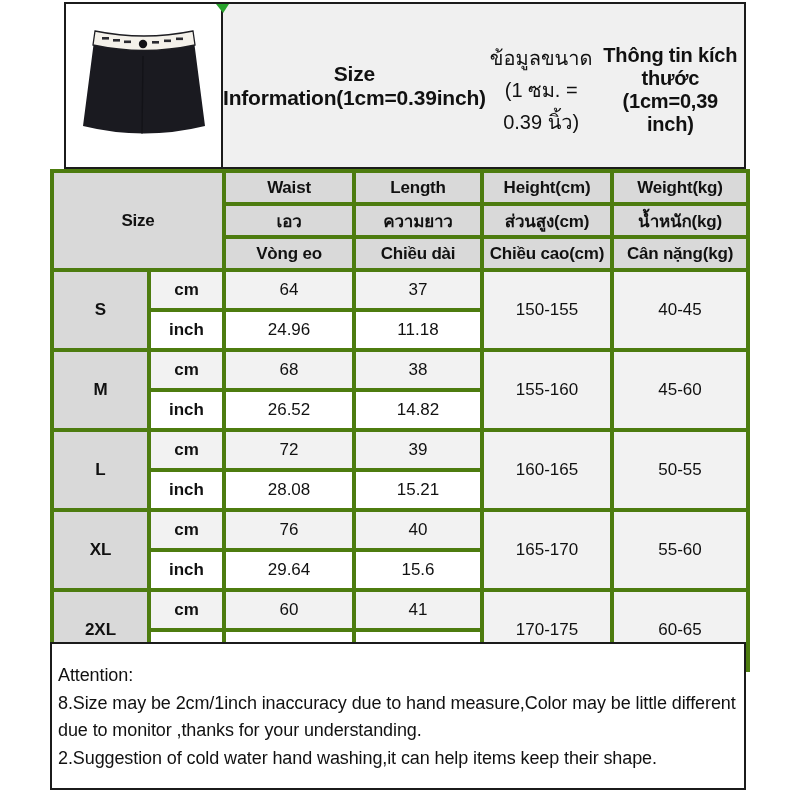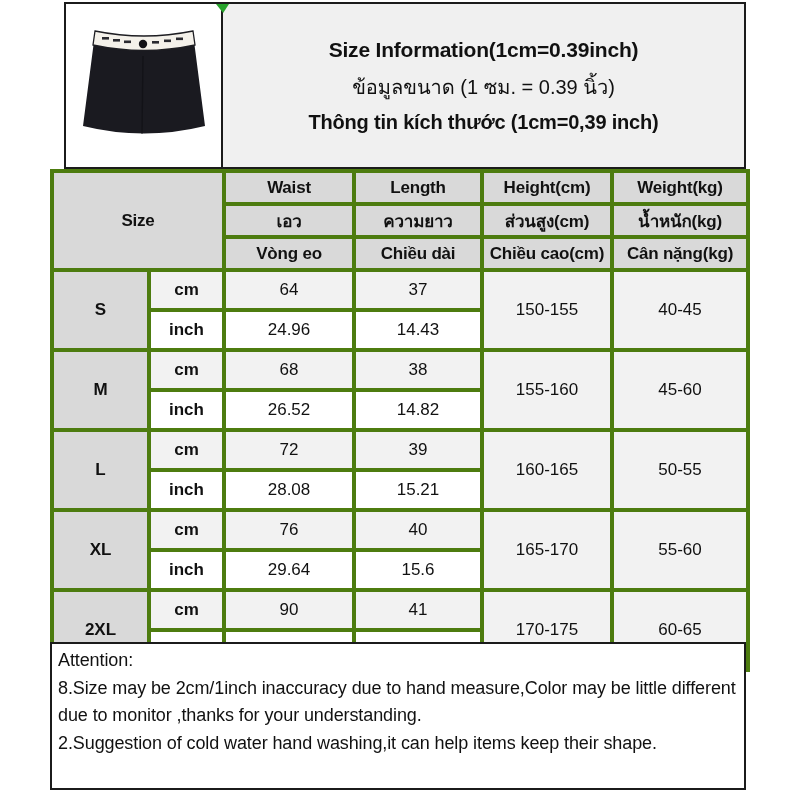--- a/index.html
+++ b/index.html
@@ -6,21 +6,21 @@
   body{width:800px;height:800px;overflow:hidden;
        font-family:"Liberation Sans","DejaVu Sans",sans-serif;color:#111;}
   .page{position:relative;width:800px;height:800px;background:#fff;}
 
   
   .top-box{position:absolute;left:64px;top:2px;width:682px;height:167px;
            box-sizing:border-box;border:2px solid #1b1b1b;display:flex;}
   .image-panel{width:157px;box-sizing:border-box;background:#fff;
                border-right:2px solid #1b1b1b;display:flex;
                align-items:center;justify-content:center;}
-  .title-panel{flex:1;background:#f0f0f0;display:flex;flex-direction:column;
+  .title-panel{flex:1;background:#f0f0f0;display:flex;
                align-items:center;justify-content:center;text-align:center;}
   .title-en{font-size:21px;font-weight:bold;letter-spacing:-0.2px;}
   .title-th{font-size:20px;font-weight:normal;margin-top:9px;}
   .title-vi{font-size:20px;font-weight:bold;margin-top:8px;letter-spacing:-0.2px;}
   .green-flag{position:absolute;left:150px;top:0;width:13px;height:9px;
               background:#27a22b;clip-path:polygon(0 0,100% 0,55% 100%);}
 
   
   table.size-table{position:absolute;left:50px;top:169px;width:696px;
                    border-collapse:collapse;table-layout:fixed;}
@@ -32,21 +32,21 @@
   tr.data-row td{height:36px;font-size:17px;}
   td.size-lab{background:#d9d9d9;font-weight:bold;font-size:19px;}
   td.unit{font-weight:bold;}
   tr.cm-row td.unit,tr.cm-row td.val{background:#f2f2f2;}
   tr.inch-row td{background:#ffffff;border-radius:6px;}
   td.range{background:#f2f2f2;}
 
   
   .attention-box{position:absolute;left:50px;top:642px;width:696px;height:148px;
                  box-sizing:border-box;border:2px solid #1b1b1b;background:#fff;
-                 padding:3px 6px 0 6px;font-size:18px;line-height:27.5px;
+                 padding:18px 6px 0 6px;font-size:18px;line-height:27.5px;
                  letter-spacing:-0.1px;}
 </style>
 </head>
 <body>
 
 <div class="page">
 
   <div class="top-box">
     <div class="image-panel">
       <svg width="136" height="120" viewBox="0 0 136 120">
@@ -106,21 +106,21 @@
         <td rowspan="2" class="size-lab">S</td>
         <td class="unit">cm</td>
         <td class="val">64</td>
         <td class="val">37</td>
         <td rowspan="2" class="range">150-155</td>
         <td rowspan="2" class="range">40-45</td>
       </tr>
       <tr class="data-row inch-row">
         <td class="unit">inch</td>
         <td class="val">24.96</td>
-        <td class="val">14.43</td>
+        <td class="val">11.18</td>
       </tr>
 
       <tr class="data-row cm-row">
         <td rowspan="2" class="size-lab">M</td>
         <td class="unit">cm</td>
         <td class="val">68</td>
         <td class="val">38</td>
         <td rowspan="2" class="range">155-160</td>
         <td rowspan="2" class="range">45-60</td>
       </tr>
@@ -154,21 +154,21 @@
       </tr>
       <tr class="data-row inch-row">
         <td class="unit">inch</td>
         <td class="val">29.64</td>
         <td class="val">15.6</td>
       </tr>
 
       <tr class="data-row cm-row">
         <td rowspan="2" class="size-lab">2XL</td>
         <td class="unit">cm</td>
-        <td class="val">90</td>
+        <td class="val">60</td>
         <td class="val">41</td>
         <td rowspan="2" class="range">170-175</td>
         <td rowspan="2" class="range">60-65</td>
       </tr>
       <tr class="data-row inch-row">
         <td class="unit">inch</td>
         <td class="val">31.2</td>
         <td class="val">15.99</td>
       </tr>
     </tbody>

